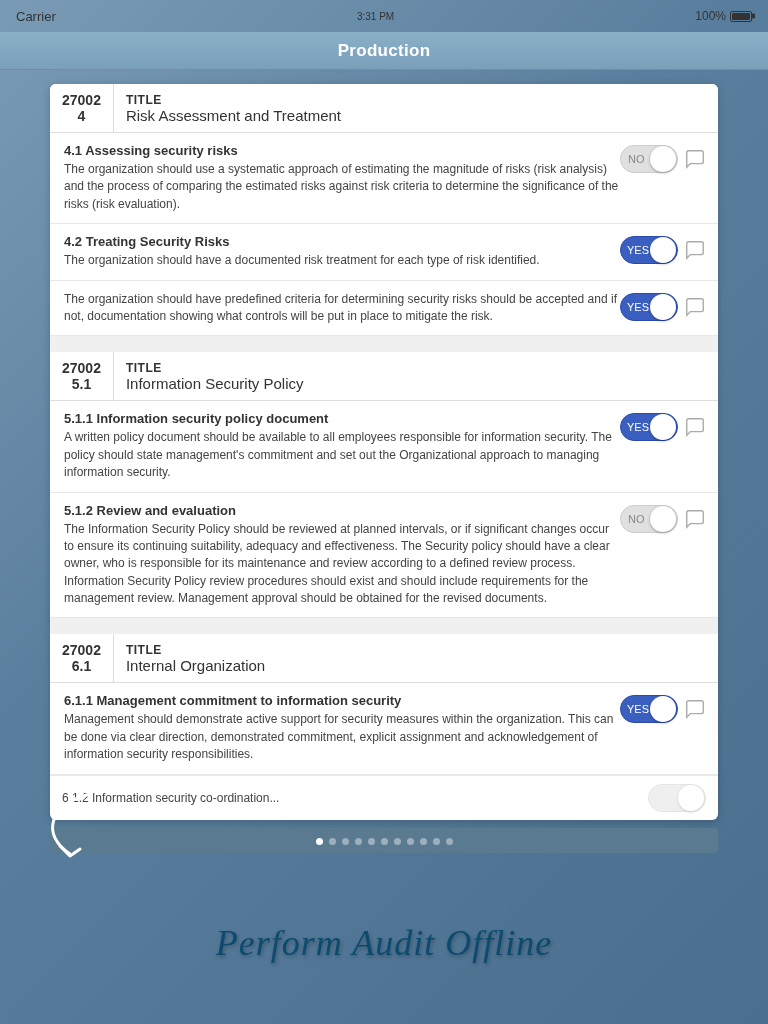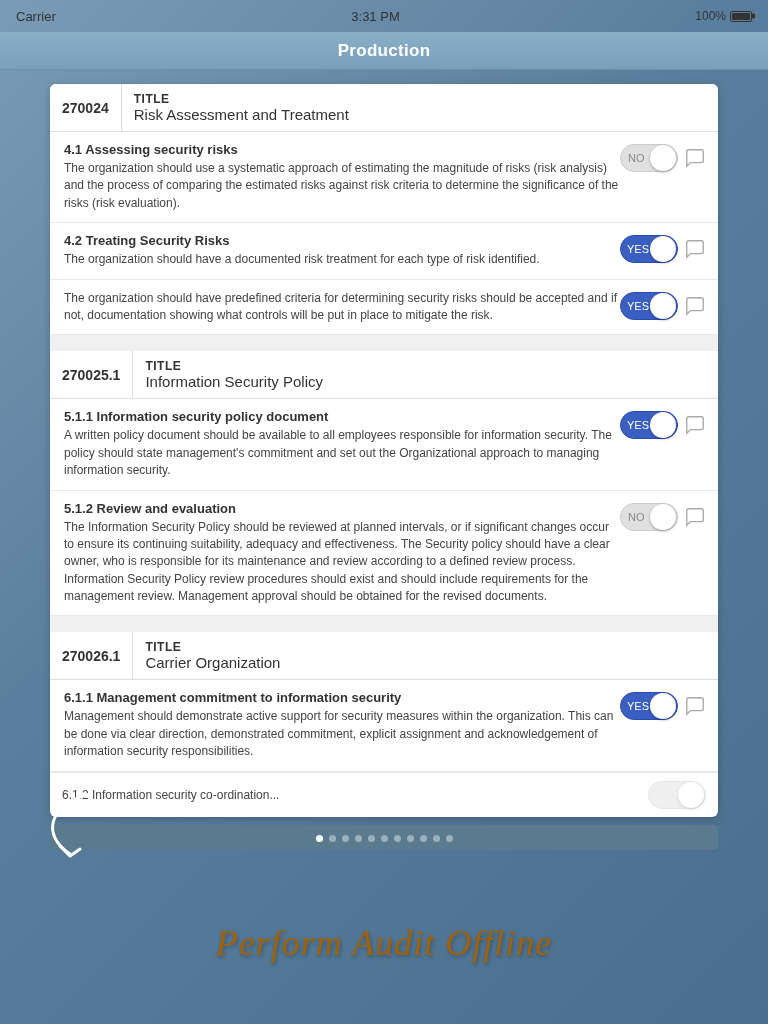--- a/index.html
+++ b/index.html
@@ -17,21 +17,21 @@
     .status-bar {
       width: 100%;
       height: 30px;
       display: flex;
       align-items: center;
       justify-content: space-between;
       padding: 16px 16px;
       background: transparent;
     }
     .status-bar-left { font-size: 13px; color: #333; font-weight: 500; }
-    .status-bar-center { font-size: 13px; color: #333; font-weight: 500; text-align: right; }
+    .status-bar-center { font-size: 10px; color: #333; font-weight: 500; text-align: right; }
     .status-bar-right { font-size: 12px; color: #333; font-weight: 500; display: flex; align-items: center; gap: 4px; }
     .battery-icon {
       display: inline-block;
       width: 22px; height: 11px;
       border: 1.5px solid #333;
       border-radius: 2px;
       position: relative;
     }
     .battery-icon::after {
       content: '';
@@ -82,21 +82,21 @@
       display: flex;
       align-items: stretch;
       border-bottom: 1px solid #ddd;
       background: white;
     }
     .section-number-box {
       background: white;
       border-right: 1px solid #ddd;
       padding: 8px 12px;
       display: flex;
-      flex-direction: row;
+      flex-direction: column;
       align-items: center;
       justify-content: center;
       min-width: 60px;
     }
     .section-number-top {
       font-size: 14px;
       font-weight: 700;
       color: #333;
     }
     .section-number-bottom {
@@ -227,21 +227,21 @@
       display: flex;
       flex-direction: column;
       align-items: center;
       justify-content: center;
       padding-top: 10px;
       gap: 10px;
     }
     .perform-text {
       font-family: 'Georgia', 'Times New Roman', serif;
       font-size: 36px;
-      color: #a16207;
+      color: #0c4a6e;
       font-style: italic;
       text-shadow: 1px 2px 4px rgba(0,0,0,0.3);
       letter-spacing: 1px;
     }
 
     .truncated-row {
       padding: 8px 12px;
       border-top: 1px solid #e8e8e8;
       display: flex;
       align-items: center;
@@ -381,21 +381,21 @@
 
   <div class="section-spacer"></div>
 
   <div class="section-header">
     <div class="section-number-box">
       <span class="section-number-top">27002</span>
       <span class="section-number-bottom">6.1</span>
     </div>
     <div class="section-title-box">
       <span class="section-title-label">TITLE</span>
-      <span class="section-title-text">Carrier Organization</span>
+      <span class="section-title-text">Internal Organization</span>
     </div>
   </div>
 
   <div class="item-row">
     <div class="item-text-col">
       <div class="item-heading">6.1.1 Management commitment to information security</div>
       <div class="item-body">Management should demonstrate active support for security measures within the organization. This can be done via clear direction, demonstrated commitment, explicit assignment and acknowledgement of information security responsibilities.</div>
     </div>
     <div class="item-controls">
       <div class="toggle on">

